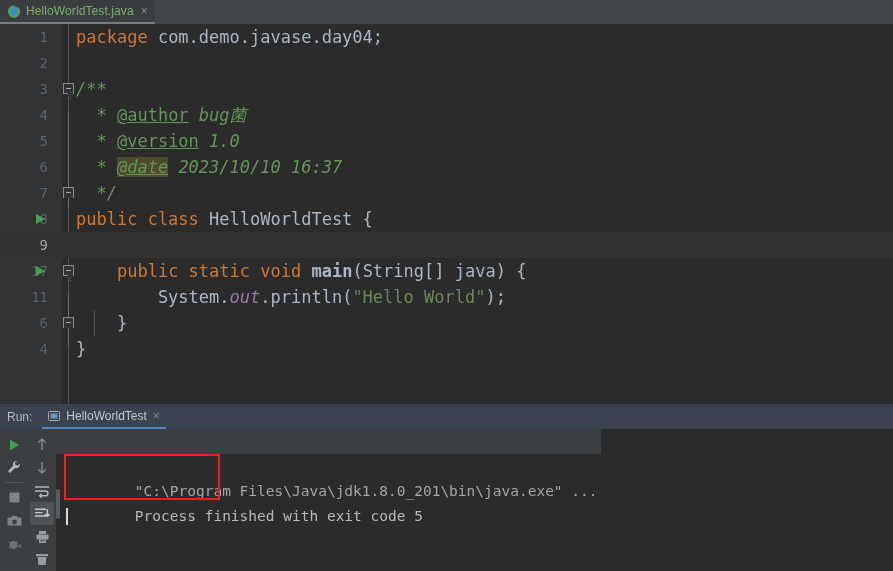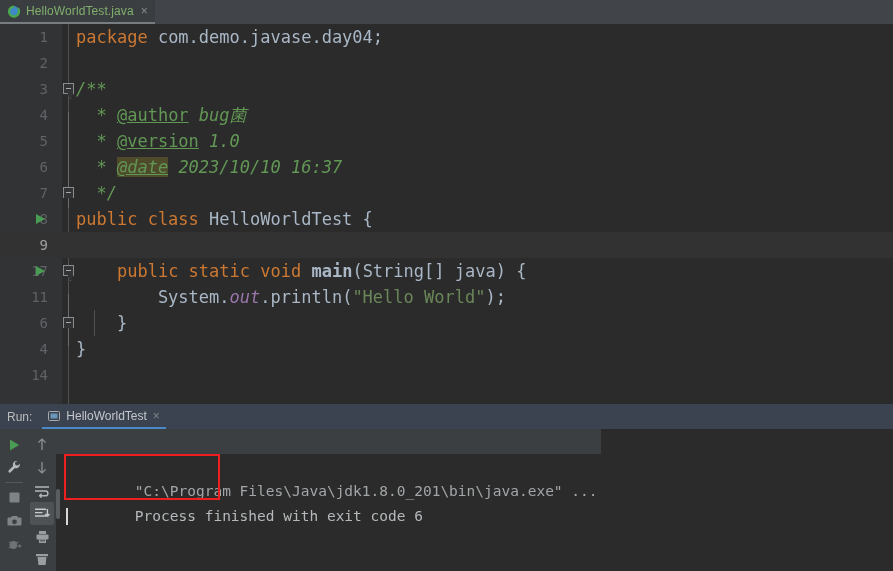--- a/index.html
+++ b/index.html
@@ -398,23 +398,20 @@
         <span class="lnum">6</span>
         <span class="fold bot"></span>
         <span class="code"><span class="txt">    }</span></span>
       </div>
 
       <div class="row">
         <span class="lnum">4</span>
         <span class="code"><span class="txt">}</span></span>
       </div>
 
-      <div class="row">
-        <span class="lnum">14</span>
-      </div>
     </div>
   </div>
 
   <div class="runpanel">
 
     <div class="run-header">
       <span class="run-label">Run:</span>
       <div class="run-tab">
         <span>
           <svg width="12" height="12" viewBox="0 0 12 12">
@@ -527,21 +524,21 @@
         <span class="cmd-bg" style="width:545px;"></span>
         <span class="fg">"C:\Program Files\Java\jdk1.8.0_201\bin\java.exe" ...</span>
       </div>
 
 
       <div class="cline">
         <span></span>
       </div>
 
       <div class="cline">
-        <span>Process finished with exit code 6</span>
+        <span>Process finished with exit code 5</span>
       </div>
 
       <div class="cline">
         <span class="caret"></span>
       </div>
 
       <div class="redbox"></div>
     </div>
   </div>
 

